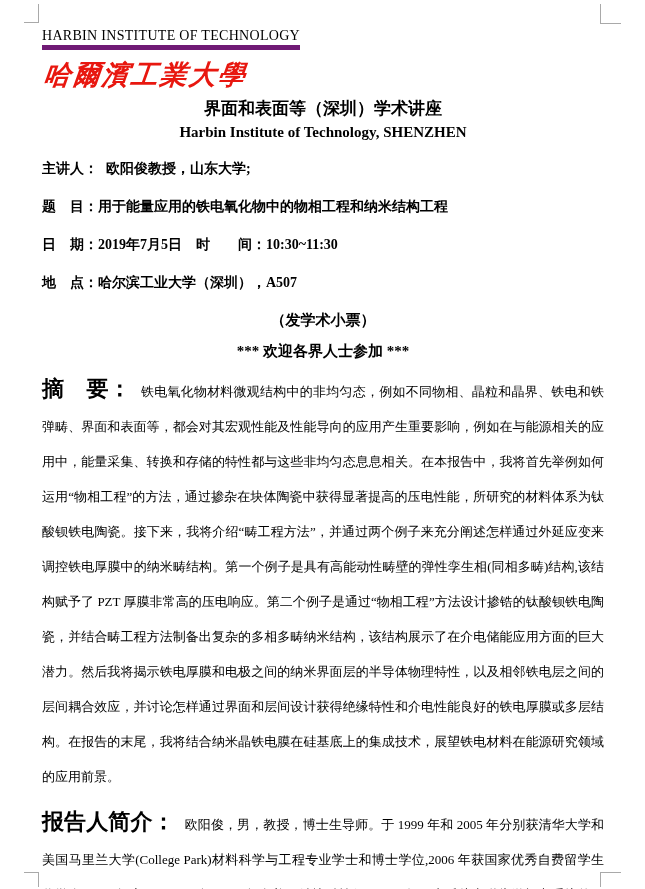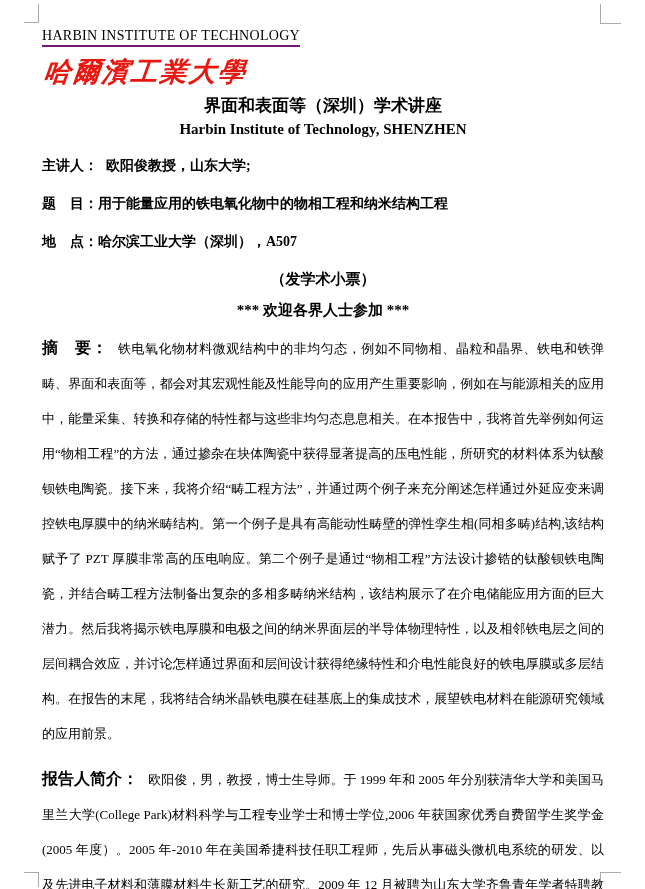--- a/index.html
+++ b/index.html
@@ -19,21 +19,21 @@
   .crop.bl { left: 24px; top: 872px; width: 14px; height: 14px; border-right: 1px solid #a9a9a9; border-top: 1px solid #a9a9a9; }
   .crop.br { left: 600px; top: 872px; width: 20px; height: 14px; border-left: 1px solid #a9a9a9; border-top: 1px solid #a9a9a9; }
 
   .content { position: absolute; left: 42px; top: 26px; width: 562px; }
 
   .header-en {
     display: inline-block;
     font-size: 14px;
     font-weight: normal;
     letter-spacing: 0.3px;
-    border-bottom: 2px solid #701a75;
+    border-bottom: 5px solid #701a75;
     padding-bottom: 1px;
     margin: 0 0 7px 0;
   }
   .logo-zh {
     font-size: 27px;
     font-weight: bold;
     font-style: italic;
     color: #e8170f;
     letter-spacing: 2px;
     margin: 0 0 4px 0;
@@ -71,21 +71,21 @@
   .center-line.ticket { margin-top: 13px; }
 
   .section {
     margin-top: 10px;
     font-size: 13px;
     line-height: 35px;
     text-align: justify;
   }
   .sec-label {
     font-family: "Liberation Sans", "DejaVu Sans", sans-serif;
-    font-size: 16px;
+    font-size: 22px;
     font-weight: bold;
     margin-right: 10px;
   }
 </style>
 </head>
 <body>
 
 <div class="page">
 
   <div class="crop tl"></div>
@@ -102,20 +102,21 @@
     <div class="logo-zh">哈爾濱工業大學</div>
 
     <div class="title-zh">界面和表面等（深圳）学术讲座</div>
 
     <div class="title-en">Harbin Institute of Technology, SHENZHEN</div>
 
     <div class="info-line"><span>主讲人：</span><span class="value">欧阳俊教授，山东大学;</span></div>
 
     <div class="info-line"><span>题　目：</span><span>用于能量应用的铁电氧化物中的物相工程和纳米结构工程</span></div>
 
+    <div class="info-line"><span>日　期：</span><span>2019年7月5日</span><span class="time-label">时　　间：</span><span>10:30~11:30</span></div>
 
     <div class="info-line"><span>地　点：</span><span>哈尔滨工业大学（深圳），A507</span></div>
 
     <div class="center-line ticket">（发学术小票）</div>
 
     <div class="center-line">*** 欢迎各界人士参加 ***</div>
 
     <div class="section"><span class="sec-label">摘　要：</span><span>铁电氧化物材料微观结构中的非均匀态，例如不同物相、晶粒和晶界、铁电和铁弹畴、界面和表面等，都会对其宏观性能及性能导向的应用产生重要影响，例如在与能源相关的应用中，能量采集、转换和存储的特性都与这些非均匀态息息相关。在本报告中，我将首先举例如何运用“物相工程”的方法，通过掺杂在块体陶瓷中获得显著提高的压电性能，所研究的材料体系为钛酸钡铁电陶瓷。接下来，我将介绍“畴工程方法”，并通过两个例子来充分阐述怎样通过外延应变来调控铁电厚膜中的纳米畴结构。第一个例子是具有高能动性畴壁的弹性孪生相(同相多畴)结构,该结构赋予了 PZT 厚膜非常高的压电响应。第二个例子是通过“物相工程”方法设计掺锆的钛酸钡铁电陶瓷，并结合畴工程方法制备出复杂的多相多畴纳米结构，该结构展示了在介电储能应用方面的巨大潜力。然后我将揭示铁电厚膜和电极之间的纳米界面层的半导体物理特性，以及相邻铁电层之间的层间耦合效应，并讨论怎样通过界面和层间设计获得绝缘特性和介电性能良好的铁电厚膜或多层结构。在报告的末尾，我将结合纳米晶铁电膜在硅基底上的集成技术，展望铁电材料在能源研究领域的应用前景。</span></div>
 
     <div class="section"><span class="sec-label">报告人简介：</span><span>欧阳俊，男，教授，博士生导师。于 1999 年和 2005 年分别获清华大学和美国马里兰大学(College Park)材料科学与工程专业学士和博士学位,2006 年获国家优秀自费留学生奖学金(2005 年度）。2005 年-2010 年在美国希捷科技任职工程师，先后从事磁头微机电系统的研发、以及先进电子材料和薄膜材料生长新工艺的研究。2009 年 12 月被聘为山东大学齐鲁青年学者特聘教授，2010 年至今在山东大学材料科学与工程学院任教, 并于 2013 年入选教育部新世纪人才项目, 2015 年马里兰大学客座教授，2014-2017 年美国国家标准计量局客座研究员，2017 年至今美国城市大学客座教授。欧阳俊教授领导的课题组专攻功能薄膜与涂层材料的设计、制备、表征及应用研究。在薄膜与涂层材料领域，已发表 80 余篇 SCI 期刊论文，其中 Nature Communications 1 篇，Advanced Functional Materials 和 Advanced Energy Materials 各 1 篇，ACS Applied Materials &amp; Interface 1 篇，</span></div>

